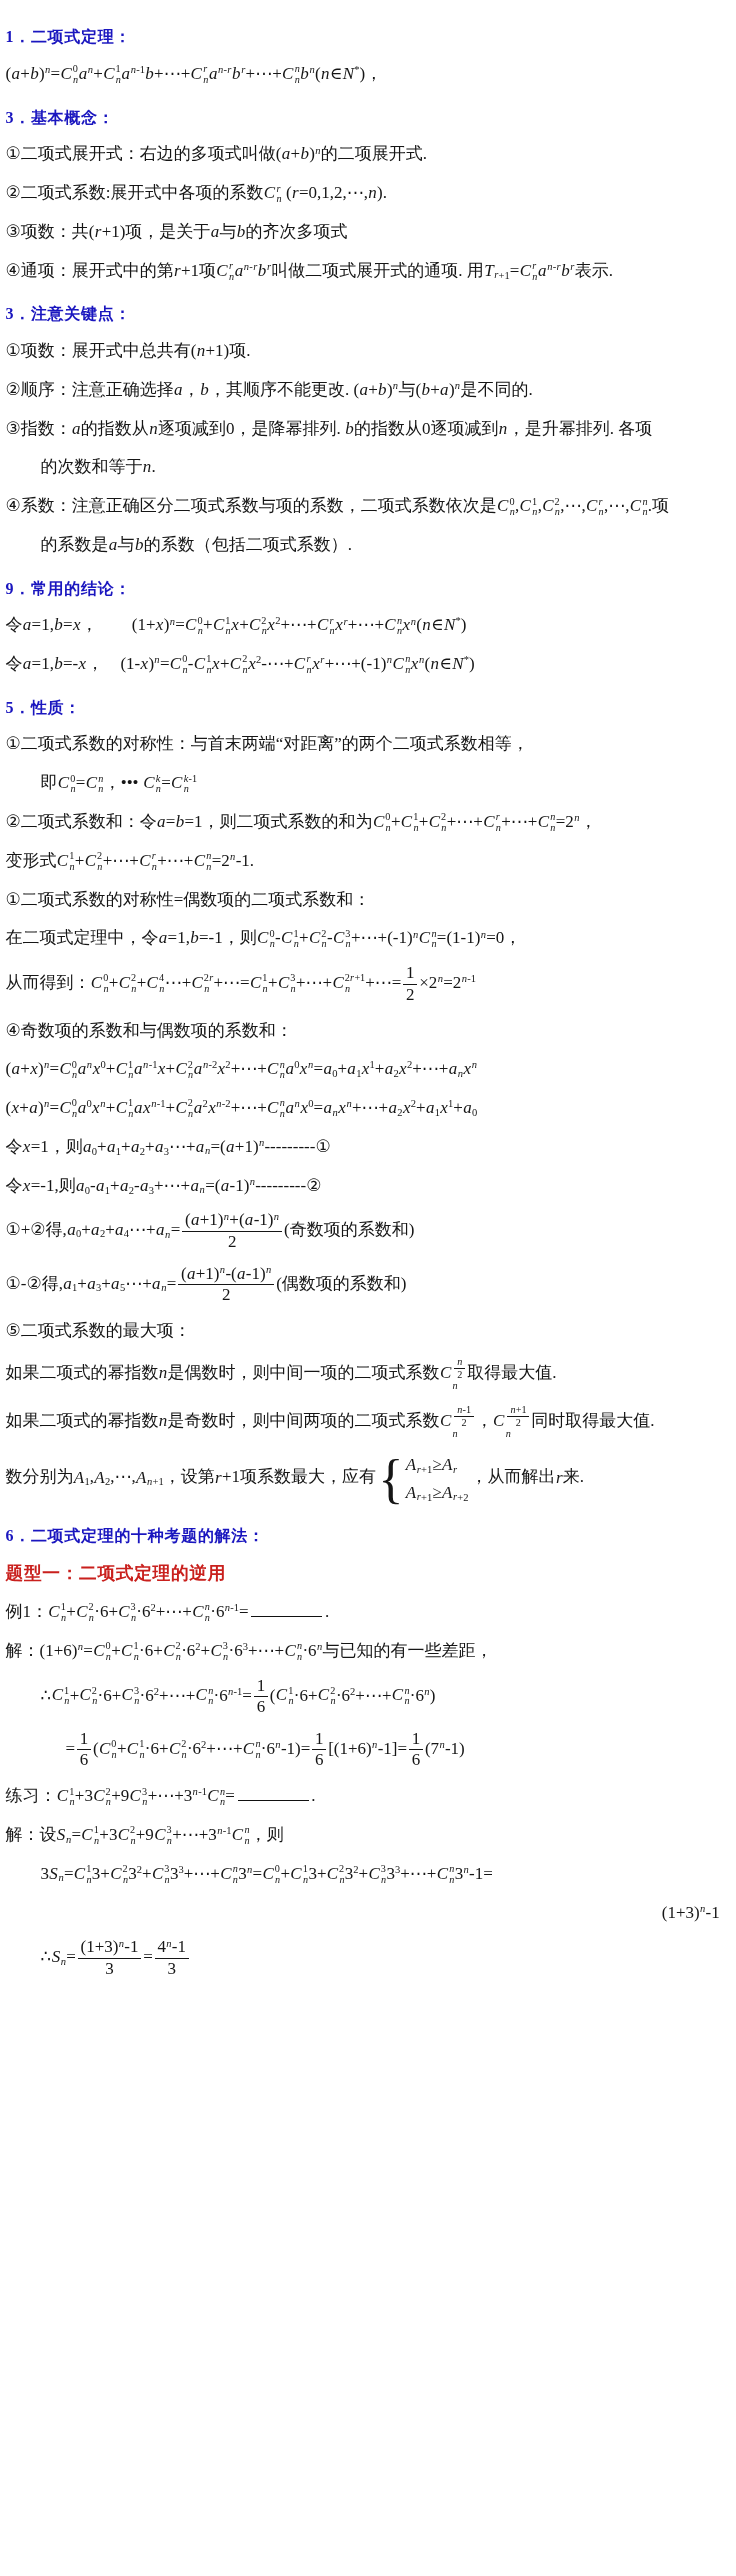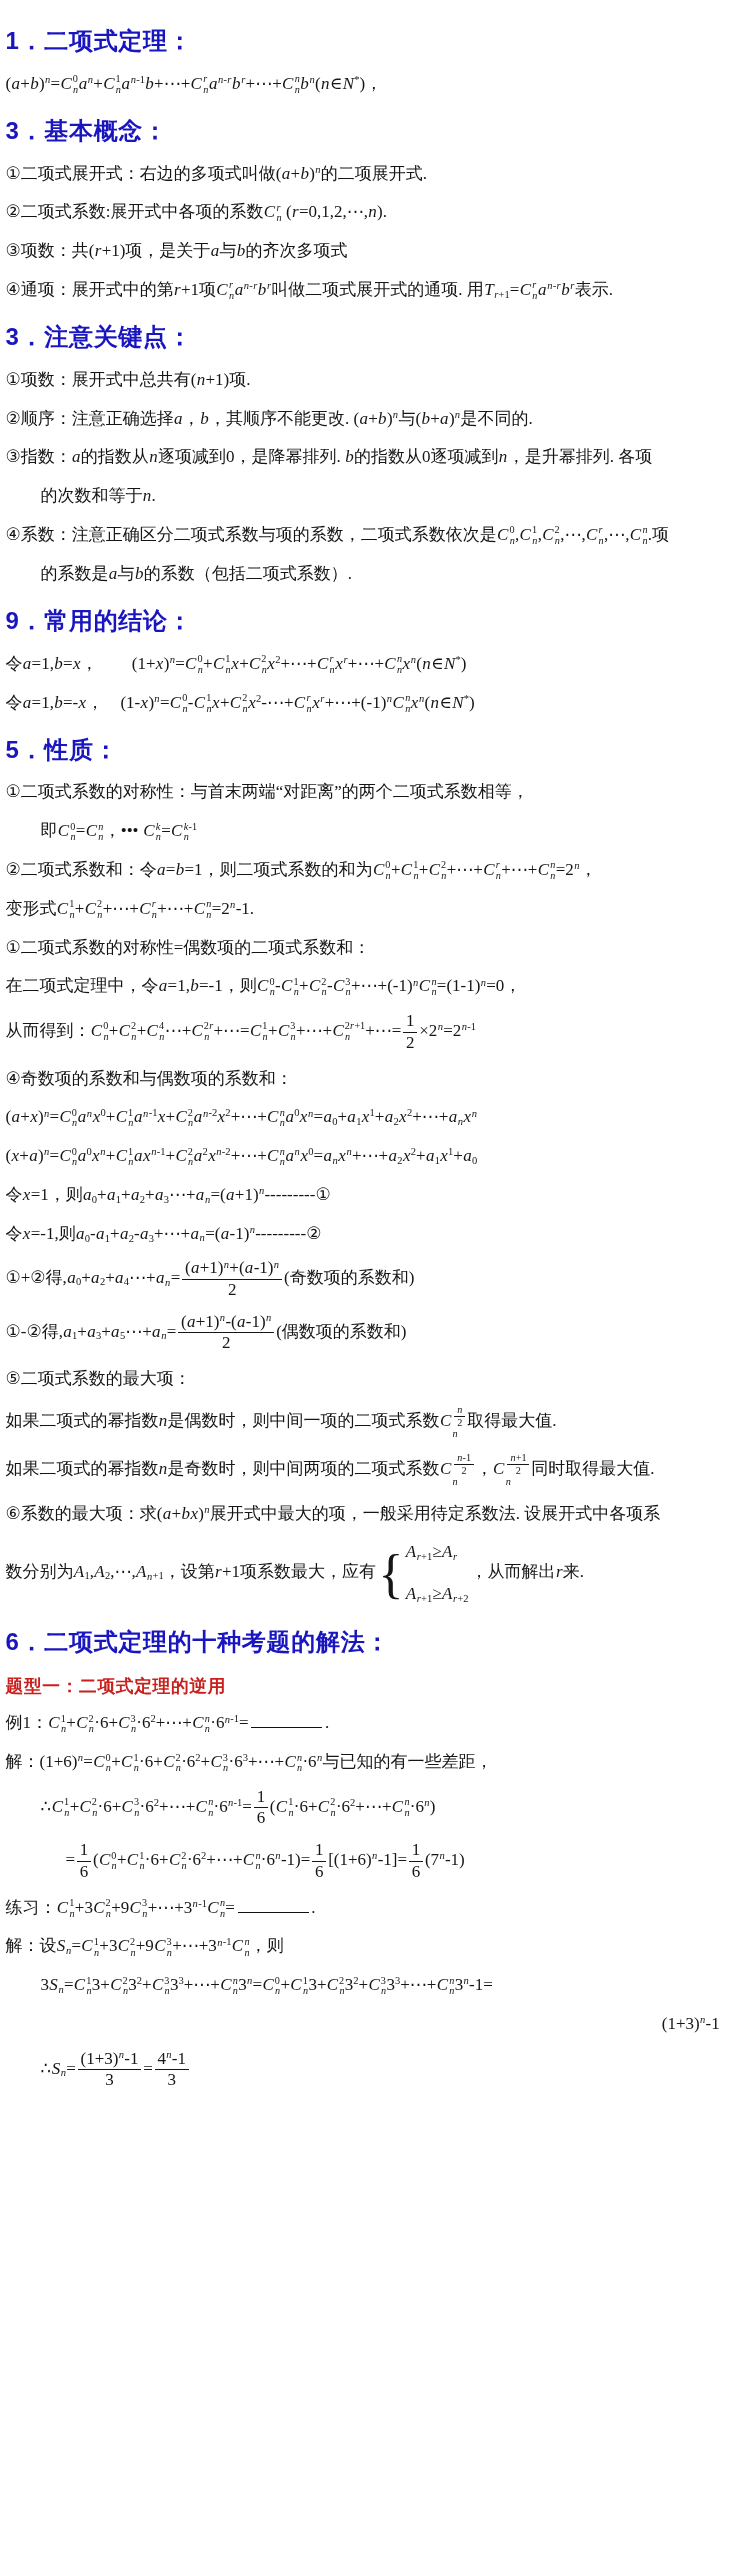--- a/index.html
+++ b/index.html
@@ -1,26 +1,26 @@
 <!DOCTYPE html>
 <html style="--heading-blue: #1a16bf; --heading-red: #c9201d;font-size:11px"><head>
 <meta charset="utf-8">
 <style>
   html,body{margin:0;padding:0;background:#ffffff;}
   body{width:736px;font-family:"Liberation Serif","DejaVu Serif","DejaVu Sans",serif;color:#161616;}
   .doc{padding:6.8px 6.8px 20.4px 5.5px;}
   .blk{margin:11px 0;}
   .blk-h1{
-    font-family:Liberation Sans, sans-serif;
-    font-weight:700;font-size:24px;line-height:1.2;
+    font-family:Liberation Serif, serif;
+    font-weight:700;font-size:16px;line-height:1.2;
     color:var(--heading-blue,#1a16bf);
     letter-spacing:0.7px;margin:20.4px 0 13.6px;
   }
   .blk-h2{
-    font-family:Liberation Sans, sans-serif;
+    font-family:Liberation Mono, monospace;
     font-weight:700;font-size:17.7px;line-height:1.2;
     color:var(--heading-red,#c9201d);
     letter-spacing:0.7px;margin:19px 0 12.3px;
   }
   .blk-p{font-size:17px;line-height:1.6;margin:11.6px 0;}
   .blk-p i{font-style:italic;padding:0 0.3px;}
   sup,sub{font-size:0.62em;line-height:0;}
   sup{vertical-align:0.55em;}
   sub{vertical-align:-0.25em;}
   
@@ -32,21 +32,21 @@
   
   .frac{
     display:inline-flex;flex-direction:column;align-items:center;
     vertical-align:middle;margin:0 2px;line-height:1.2;text-align:center;
   }
   .frac > .num{padding:0 2.7px;border-bottom:1.1px solid currentColor;}
   .frac > .den{padding:0 2.7px;}
   
   .cases{display:inline-flex;align-items:center;vertical-align:middle;margin:0 2px;}
   .cases .brace{font-size:3.1em;font-weight:400;line-height:0.85;margin-right:2px;transform:scaleY(1.05);}
-  .cases .cl{display:inline-flex;flex-direction:column;gap:15px;text-align:left;}
+  .cases .cl{display:inline-flex;flex-direction:column;gap:0;text-align:left;}
   
   .blank{display:inline-block;width:71px;height:0.9em;border-bottom:1.6px solid #111;margin:0 2.7px;vertical-align:baseline;}
   .indent1{padding-left:35px;}
   .indent2{padding-left:60px;}
   .align-right{text-align:right;padding-right:9.5px;}
 </style>
 </head>
 <body>
 
 <main class="doc">
@@ -270,21 +270,20 @@
               <span class="den">2</span>
             </span></span>
           <span class="sub"><i>n</i></span>
         </span></span>，<span class="cnk"><i>C</i><span class="ss">
           <span class="sup"><span class="frac">
               <span class="num"><i>n</i>+1</span>
               <span class="den">2</span>
             </span></span>
           <span class="sub"><i>n</i></span>
         </span></span>同时取得最大值.</div>
-    <div class="blk blk-p">⑥系数的最大项：求(<i>a</i>+<i>b</i><i>x</i>)<sup><i>n</i></sup>展开式中最大的项，一般采用待定系数法. 设展开式中各项系</div>
     <div class="blk blk-p">数分别为<i>A</i><sub>1</sub>,<i>A</i><sub>2</sub>,⋯,<i>A</i><sub><i>n</i>+1</sub>，设第<i>r</i>+1项系数最大，应有<span class="cases">
         <span class="brace">{</span>
         <span class="cl">
           <span><i>A</i><sub><i>r</i>+1</sub>≥<i>A</i><sub><i>r</i></sub></span>
           <span><i>A</i><sub><i>r</i>+1</sub>≥<i>A</i><sub><i>r</i>+2</sub></span>
         </span>
       </span>，从而解出<i>r</i>来.</div>
     <div class="blk blk-h1">6．二项式定理的十种考题的解法：</div>
     <div class="blk blk-h2">题型一：二项式定理的逆用</div>
     <div class="blk blk-p">例1：<span class="cnk"><i>C</i><span class="ss">

